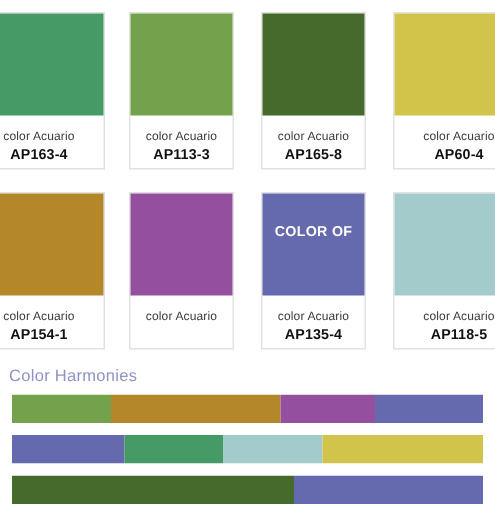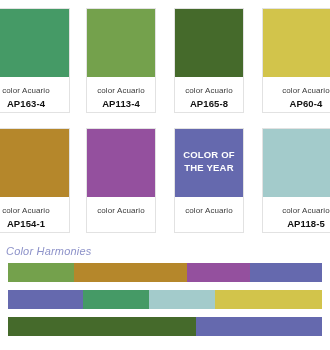--- a/index.html
+++ b/index.html
@@ -98,21 +98,20 @@
   
   #harmonies {
     position: absolute;
     left: 0;
     top: 244px;
     width: 330px;
   }
 
   #harmonies-title {
     font-size: 11px;
-    font-style: italic;
     color: #8d92c9;
     padding-left: 6px;
     line-height: 15px;
     letter-spacing: 0.2px;
   }
 
   .harmony-bar {
     position: relative;
     height: 19px;
     margin: 0 8px 8px 8px;
@@ -134,21 +133,21 @@
         <div class="swatch-color" style="background: rgb(69, 154, 102);"></div>
         <div class="swatch-meta">
           <div class="swatch-name">color Acuario</div>
           <div class="swatch-code">AP163-4</div>
         </div>
       </div>
       <div class="swatch-card col-1">
         <div class="swatch-color" style="background: rgb(116, 161, 76);"></div>
         <div class="swatch-meta">
           <div class="swatch-name">color Acuario</div>
-          <div class="swatch-code">AP113-4</div>
+          <div class="swatch-code">AP113-3</div>
         </div>
       </div>
       <div class="swatch-card col-2">
         <div class="swatch-color" style="background: rgb(69, 106, 43);"></div>
         <div class="swatch-meta">
           <div class="swatch-name">color Acuario</div>
           <div class="swatch-code">AP165-8</div>
         </div>
       </div>
       <div class="swatch-card col-3">
@@ -170,25 +169,25 @@
       <div class="swatch-card col-1">
         <div class="swatch-color" style="background: rgb(148, 80, 158);"></div>
         <div class="swatch-meta">
           <div class="swatch-name">color Acuario</div>
         </div>
       </div>
       <div class="swatch-card col-2">
         <div class="swatch-color" style="background: rgb(101, 105, 174);">
           <div class="swatch-coy">
             <span>COLOR OF</span>
-            <span>THE YEAR</span>
           </div>
         </div>
         <div class="swatch-meta">
           <div class="swatch-name">color Acuario</div>
+          <div class="swatch-code">AP135-4</div>
         </div>
       </div>
       <div class="swatch-card col-3">
         <div class="swatch-color" style="background: rgb(163, 203, 203);"></div>
         <div class="swatch-meta">
           <div class="swatch-name">color Acuario</div>
           <div class="swatch-code">AP118-5</div>
         </div>
       </div>
     </div>

